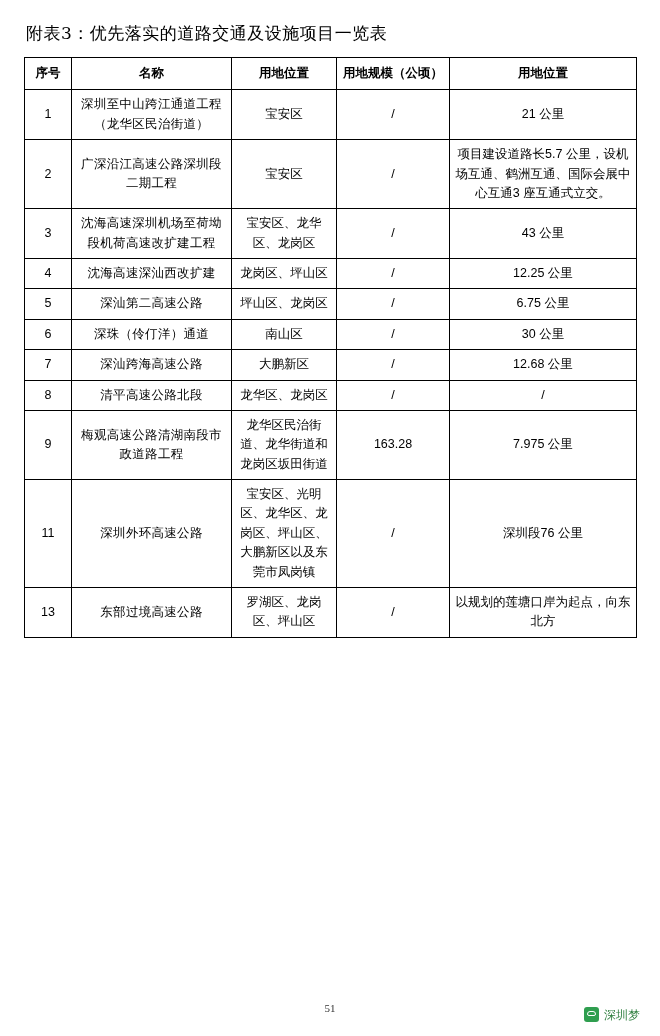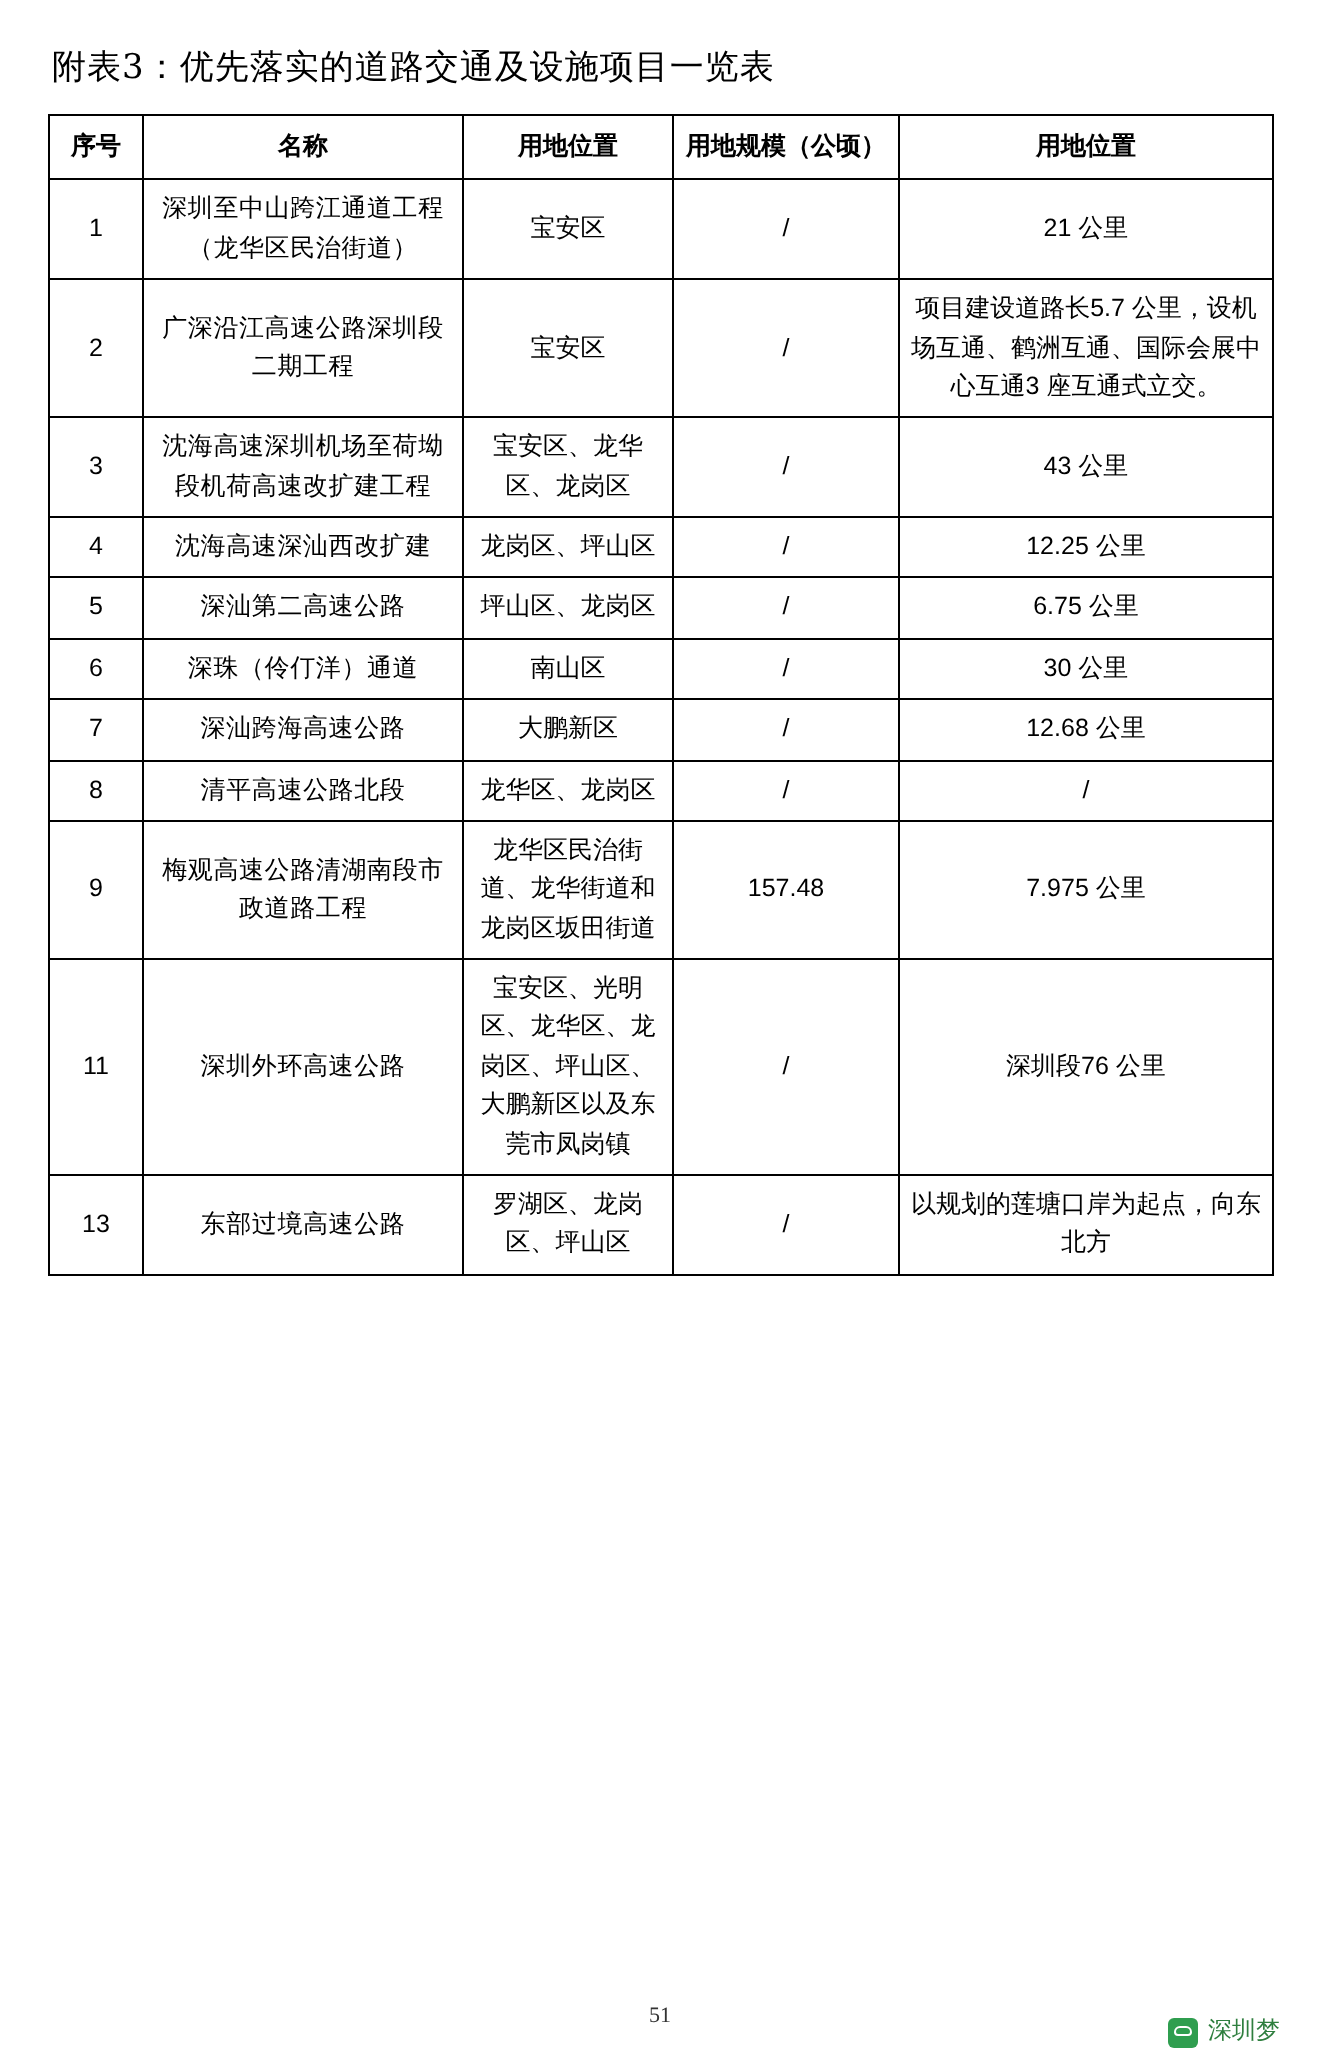--- a/index.html
+++ b/index.html
@@ -67,21 +67,21 @@
     text-align: center;
     font-size: 11px;
     color: #333;
     font-family: Liberation Serif, serif;
   }
   .footer-brand {
     position: absolute;
     bottom: 12px;
     right: 20px;
     display: flex;
-    align-items: flex-end;
+    align-items: flex-start;
     gap: 5px;
     font-size: 12px;
     color: #2f7f3f;
   }
   .footer-brand .brand-icon {
     display: inline-block;
     width: 15px;
     height: 15px;
     border-radius: 3px;
     background: #2f9e4f;
@@ -181,21 +181,21 @@
         <td>8</td>
         <td class="name-cell">清平高速公路北段</td>
         <td>龙华区、龙岗区</td>
         <td>/</td>
         <td>/</td>
       </tr>
       <tr>
         <td>9</td>
         <td class="name-cell">梅观高速公路清湖南段市政道路工程</td>
         <td>龙华区民治街道、龙华街道和龙岗区坂田街道</td>
-        <td>157.48</td>
+        <td>163.28</td>
         <td>7.975 公里</td>
       </tr>
       <tr>
         <td>11</td>
         <td class="name-cell">深圳外环高速公路</td>
         <td>宝安区、光明区、龙华区、龙岗区、坪山区、大鹏新区以及东莞市凤岗镇</td>
         <td>/</td>
         <td>深圳段76 公里</td>
       </tr>
       <tr>

